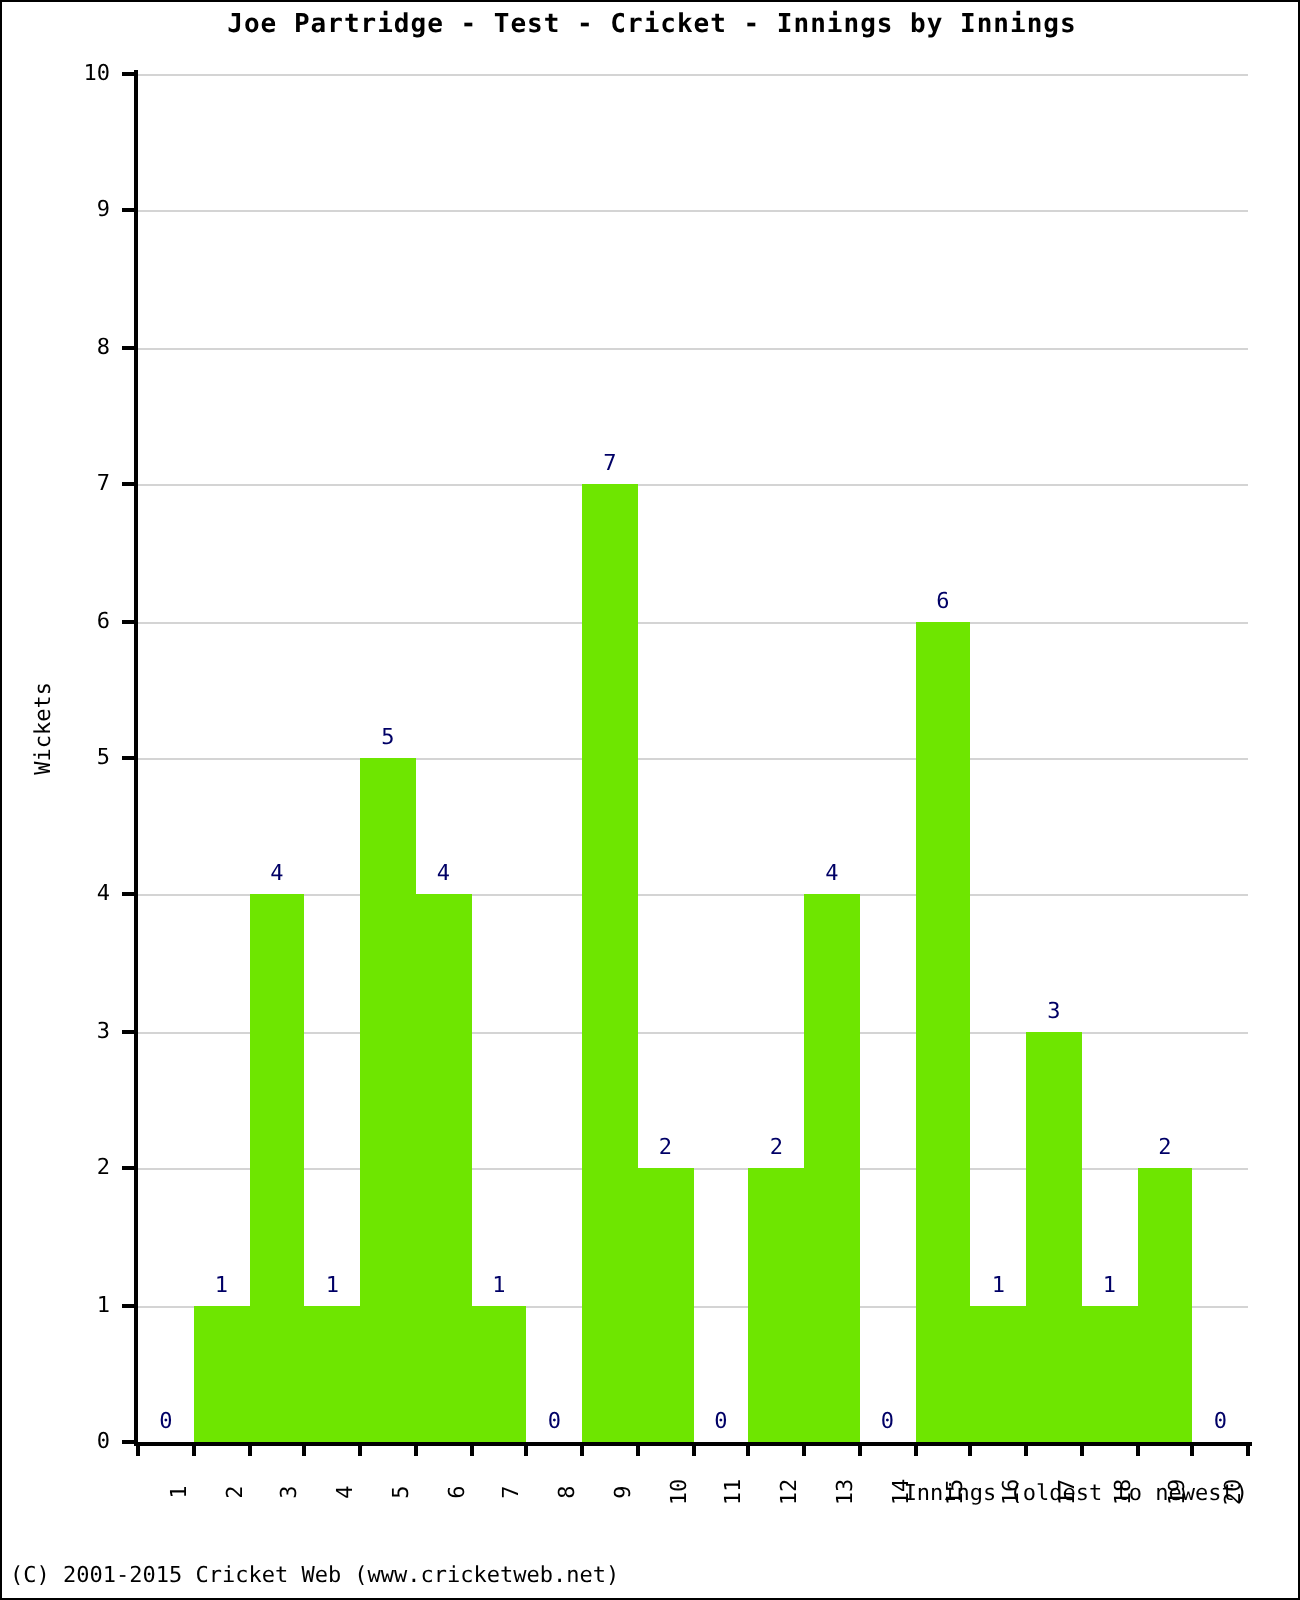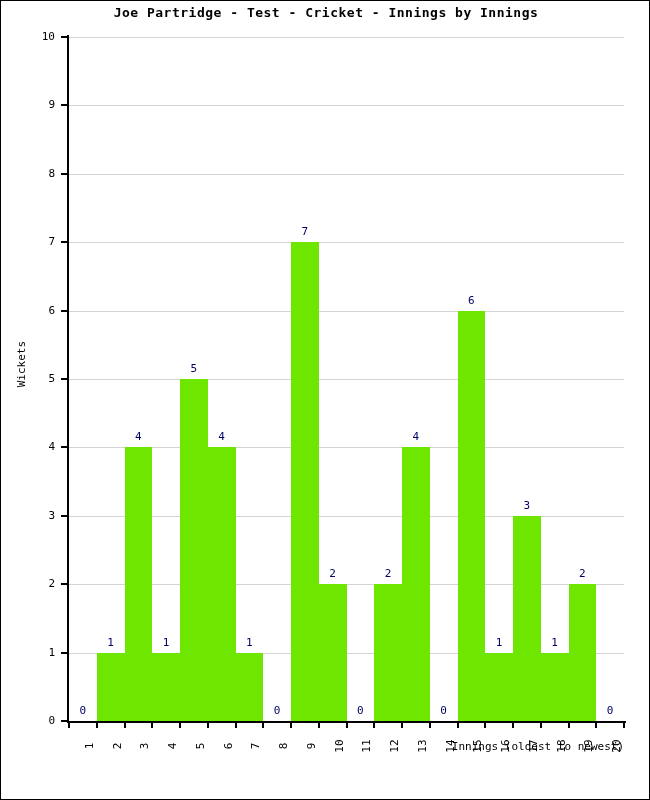--- a/index.html
+++ b/index.html
@@ -268,13 +268,14 @@
       <div class="bar-label" style="left: 401px; width: 27.75px; color: rgb(0, 0, 102); top: 430.4px;">4</div>
       <div class="bar-label" style="left: 428.75px; width: 27.75px; color: rgb(0, 0, 102); top: 704px;">0</div>
       <div class="bar-label" style="left: 456.5px; width: 27.75px; color: rgb(0, 0, 102); top: 293.6px;">6</div>
       <div class="bar-label" style="left: 484.25px; width: 27.75px; color: rgb(0, 0, 102); top: 635.6px;">1</div>
       <div class="bar-label" style="left: 512px; width: 27.75px; color: rgb(0, 0, 102); top: 498.8px;">3</div>
       <div class="bar-label" style="left: 539.75px; width: 27.75px; color: rgb(0, 0, 102); top: 635.6px;">1</div>
       <div class="bar-label" style="left: 567.5px; width: 27.75px; color: rgb(0, 0, 102); top: 567.2px;">2</div>
       <div class="bar-label" style="left: 595.25px; width: 27.75px; color: rgb(0, 0, 102); top: 704px;">0</div>
     </div>
 
+  <div id="footer-text">(C) 2001-2015 Cricket Web (www.cricketweb.net)</div>
 </div>
 
 </body></html>

